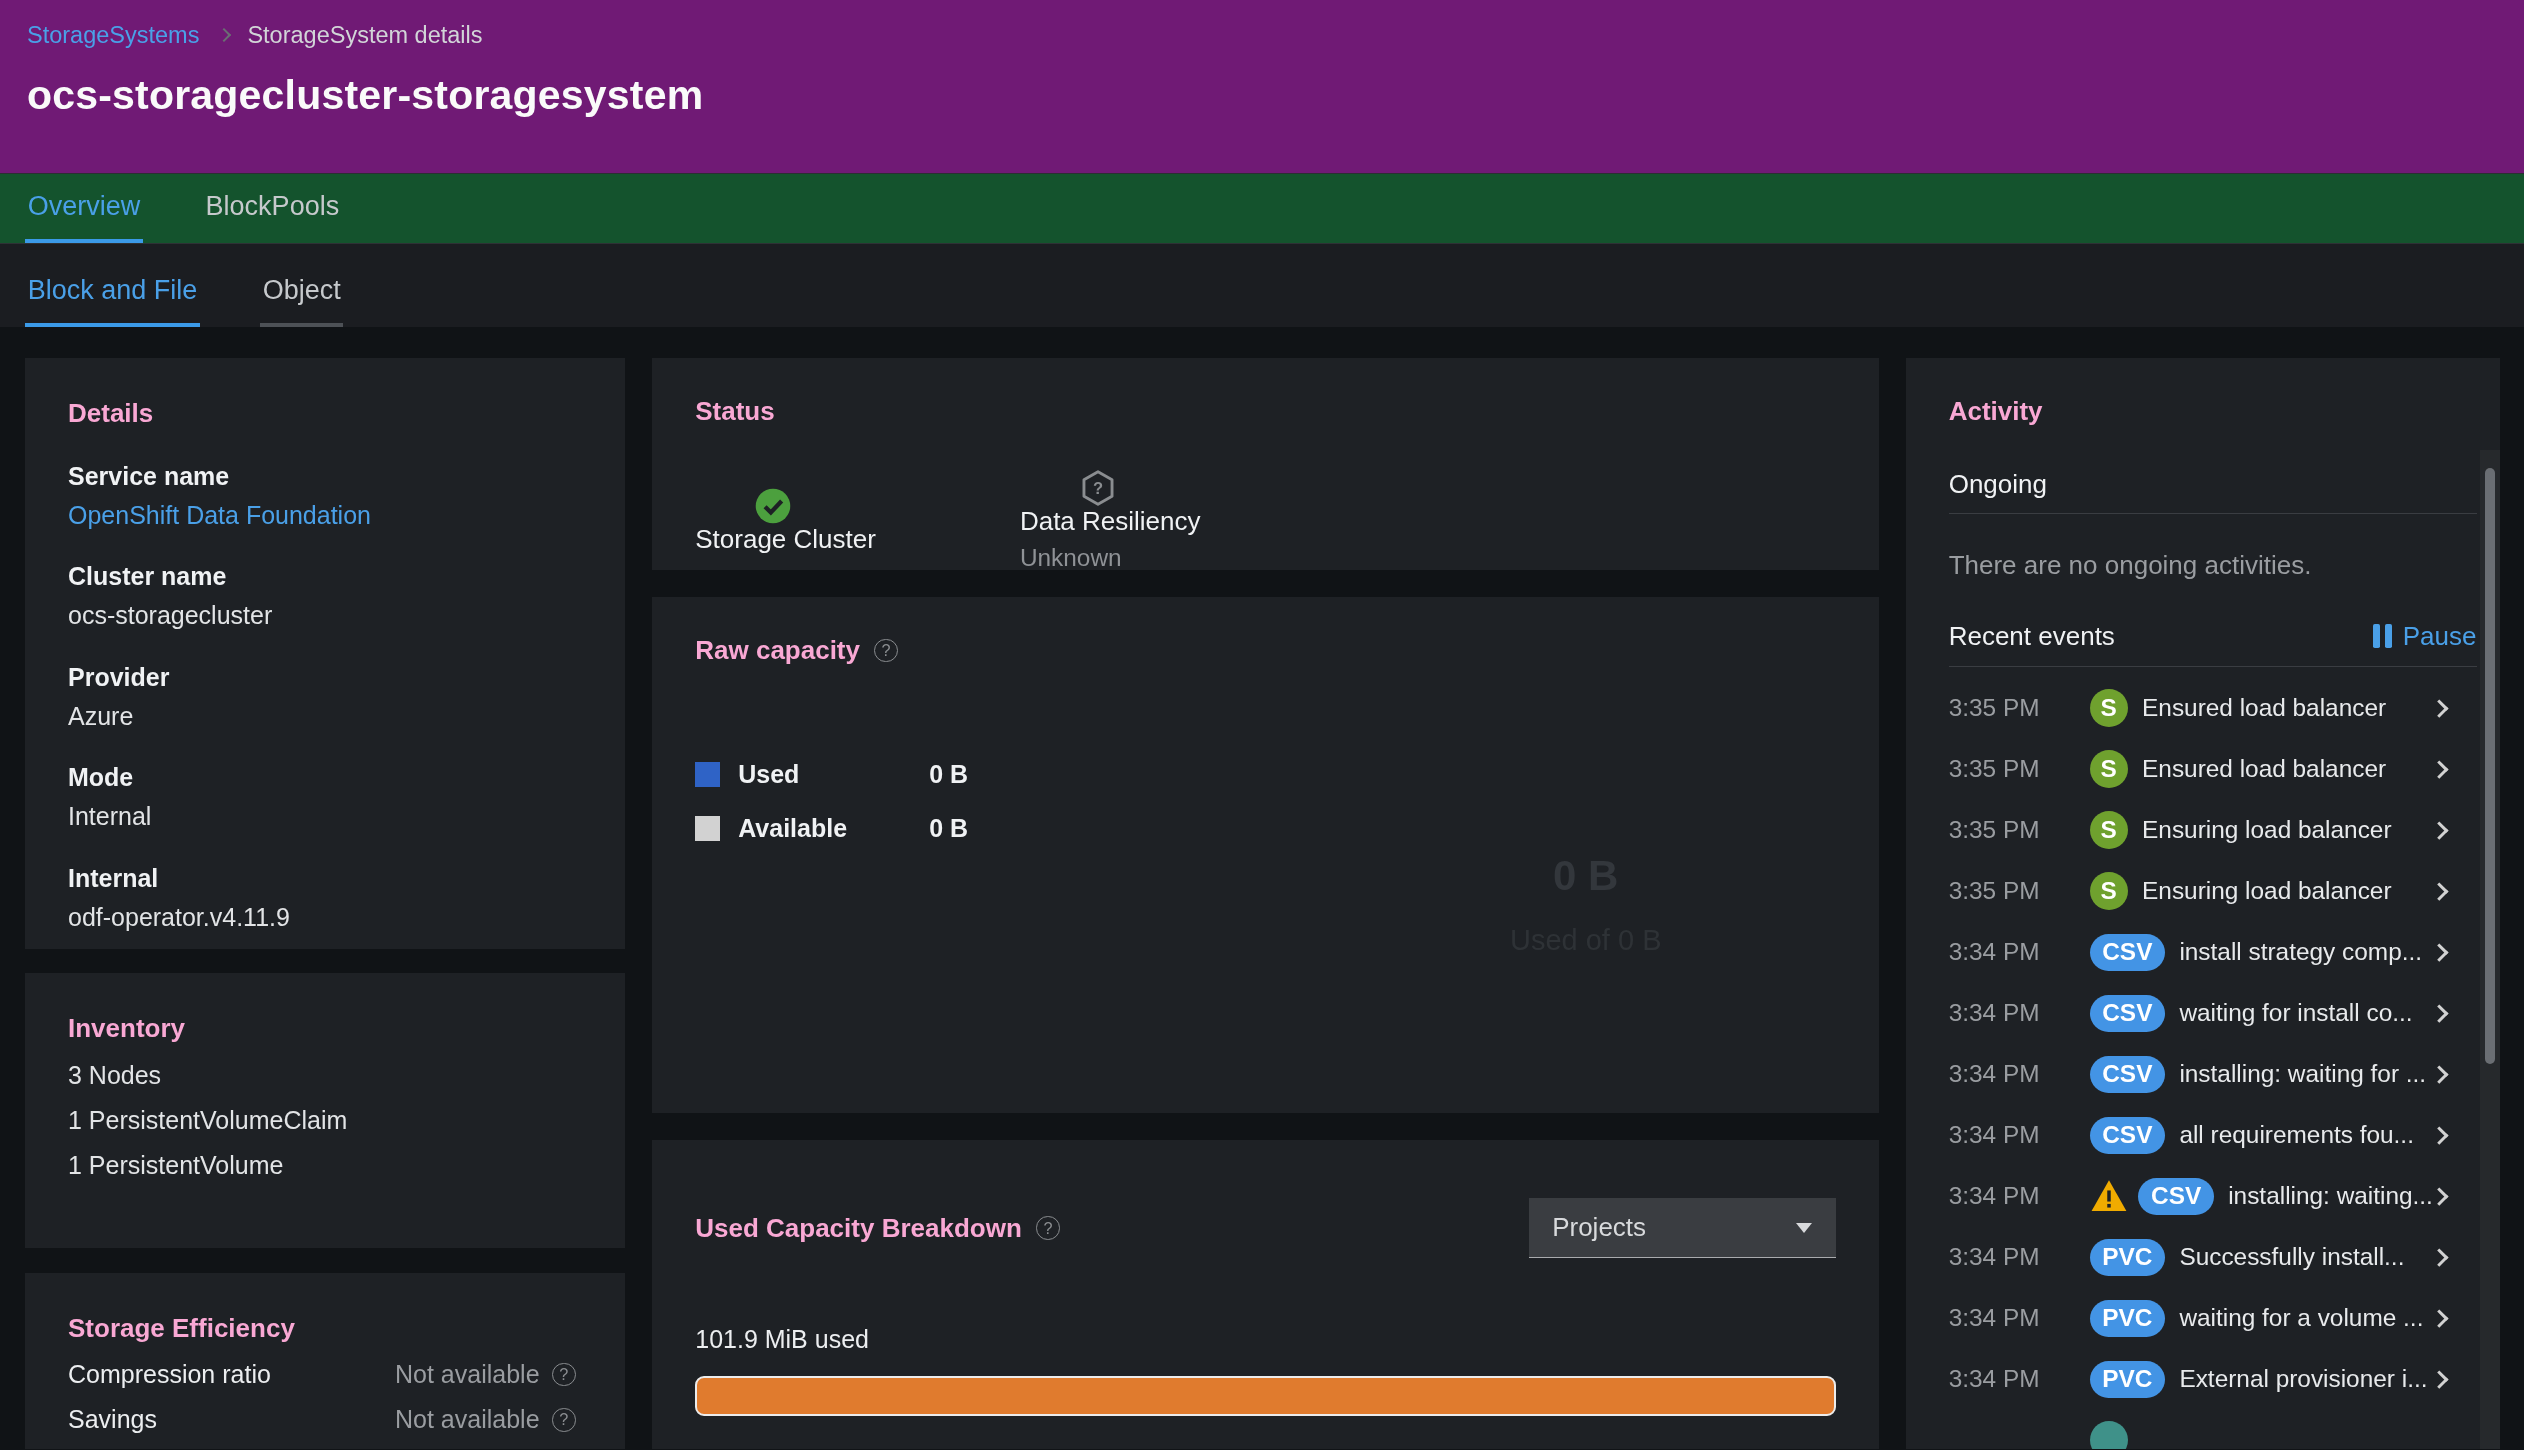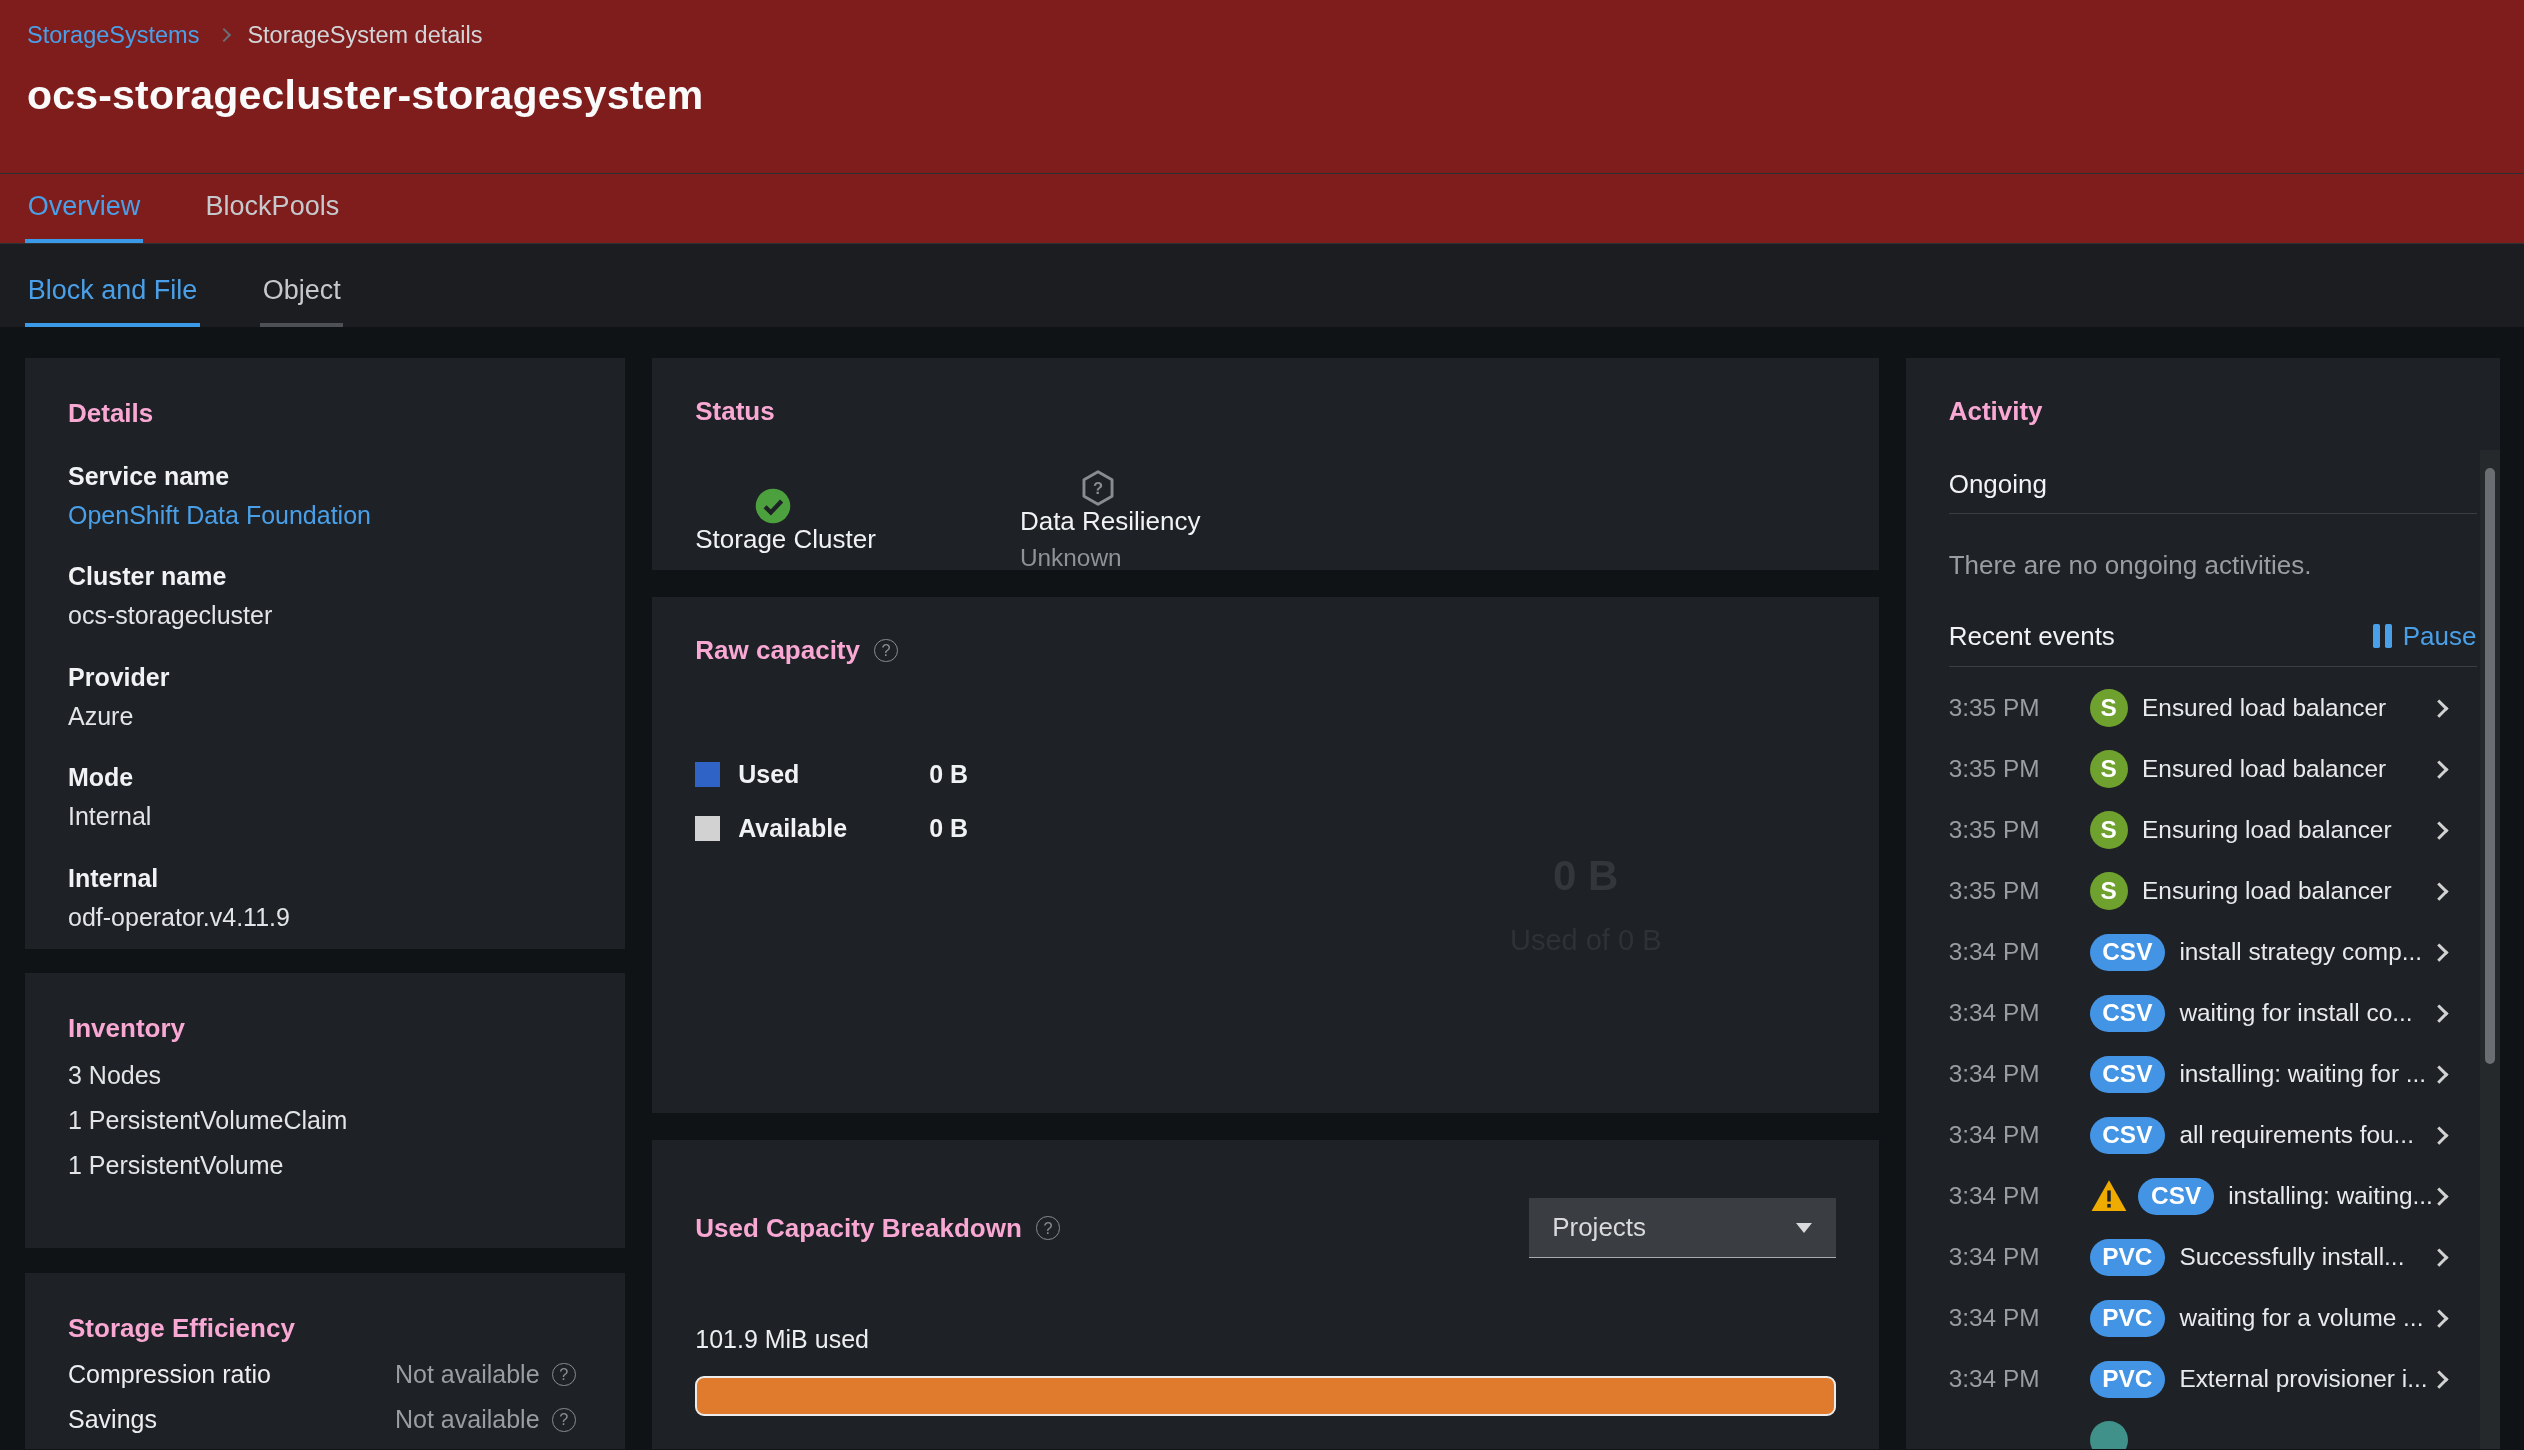--- a/index.html
+++ b/index.html
@@ -4,29 +4,29 @@
 <style>
   * { margin:0; padding:0; box-sizing:border-box; }
   html,body { width:2525px; height:1450px; overflow:hidden; }
   body {
     background:#101316;
     font-family:"Liberation Sans", sans-serif;
     color:#f0f2f4;
     font-size:25px;
   }
   
-  .header { background:#7f1d1d; height:174px; padding:21.7px 0 0 27px; border-bottom:0.9px solid #2b2e33; }
+  .header { background:#701a75; height:174px; padding:21.7px 0 0 27px; border-bottom:0.9px solid #2b2e33; }
   .breadcrumb { display:flex; align-items:center; font-size:23.5px; }
   .crumb-link { color:#4aa0e8; cursor:pointer; }
   .crumb-sep { width:10px; height:10px; border-top:2.7px solid #6a6e73; border-right:2.7px solid #6a6e73;
                transform:rotate(45deg); margin:0 18px 0 20px; }
   .crumb-current { color:#d2d5d8; }
   .page-title { margin-top:23.5px; font-size:41px; font-weight:700; letter-spacing:0.2px; color:#fafafa; }
   
-  .tabs-row { background:#7f1d1d; height:70px; padding-left:25px; display:flex; align-items:flex-end;
+  .tabs-row { background:#14532d; height:70px; padding-left:25px; display:flex; align-items:flex-end;
               border-bottom:0.9px solid #2e3135; }
   .subtabs-row { background:#1b1d21; height:83px; padding-left:25px; display:flex; align-items:flex-end; }
   .tab { font-size:27px; padding:0 2.7px 17px 2.7px; margin-right:60px; color:#c6c9cc;
          border-bottom:4.5px solid transparent; cursor:pointer; white-space:nowrap; }
   .tab.active { color:#4aa0e8; border-bottom-color:#3b9ae8; }
   .tab.gray-underline { border-bottom-color:#4d5156; }
   
   .content { display:flex; gap:27px; padding:31px 25px 0 25px; height:1122px; }
   .col-left   { width:601px;  display:flex; flex-direction:column; gap:24.4px; }
   .col-mid    { width:1228px; display:flex; flex-direction:column; gap:27px; }

